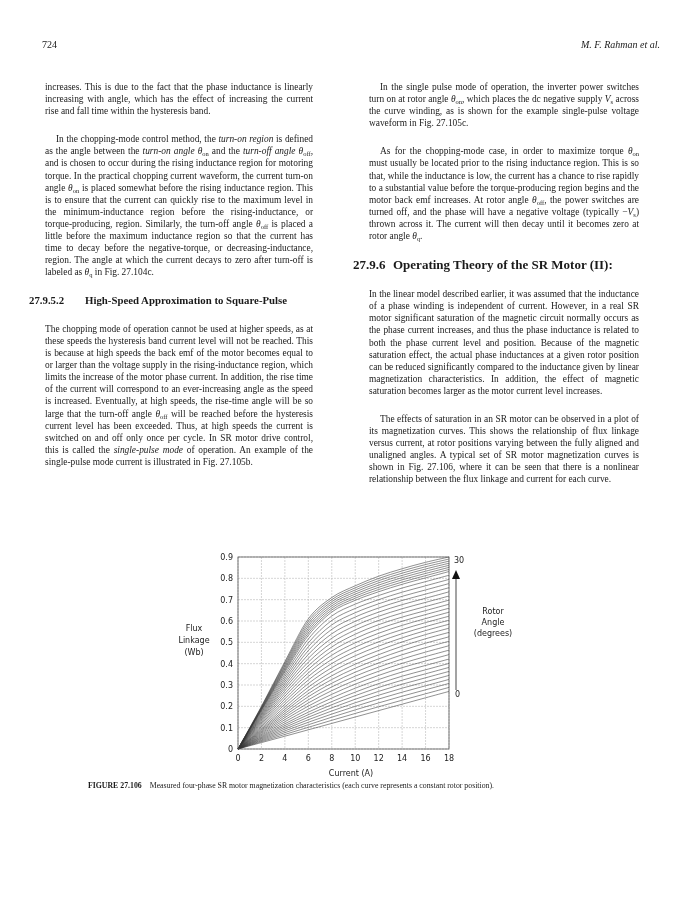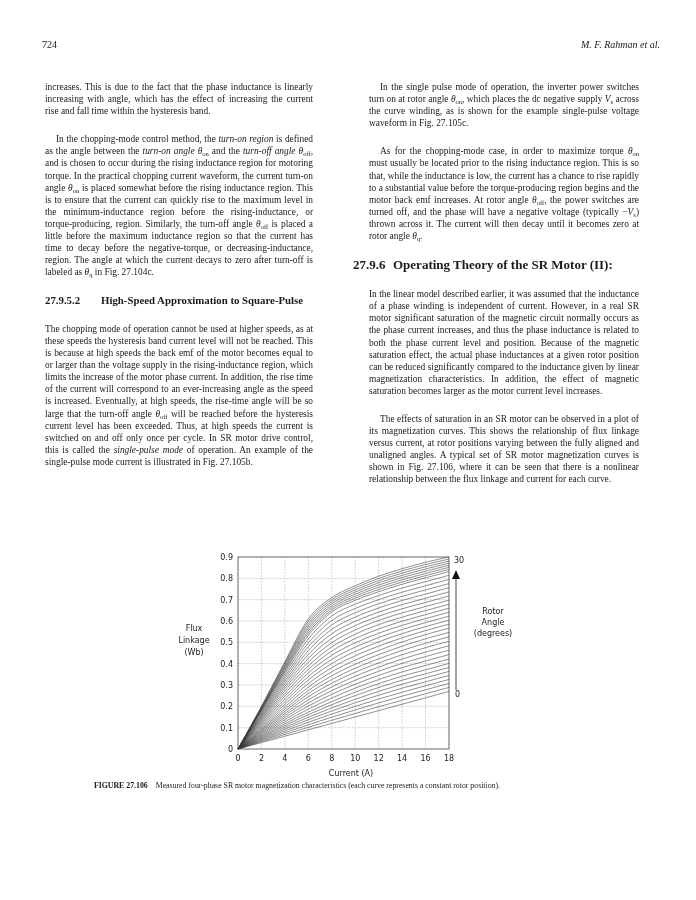--- a/index.html
+++ b/index.html
@@ -11,33 +11,33 @@
   .running-head .auth { position: absolute; right: 0; top: 0; font-style: italic; margin-left: 40px; }
   .col { position: absolute; top: 65px; width: 300px;
          font-family: "Liberation Serif", serif; font-size: 9.4px; line-height: 12.1px;
          text-align: justify; hyphens: auto; }
   .col.left { left: 29px; }
   .col.right { left: 353px; width: 302px; }
   .col p { margin: 16px; text-indent: 0; }
   .col p.ind { text-indent: 11px; }
   .col i { font-style: italic; }
   .col sub { font-size: 6.5px; vertical-align: -2px; line-height: 0; }
-  h3.sec { margin: 16px 0 4px 16px; font-family: "Liberation Serif", serif; font-weight: bold;
+  h3.sec { margin: 16px 0 4px 0; font-family: "Liberation Serif", serif; font-weight: bold;
            font-size: 10.8px; line-height: 12.5px; }
   h3.sec .num { display: inline-block; width: 56px; }
   h3.sec .t2 { display: block; padding-left: 56px; }
   h2.sec { margin: 6px 0 8px 0; font-family: "Liberation Serif", serif; font-weight: bold;
            font-size: 13px; line-height: 14px; }
   h2.sec .num { display: inline-block; width: 40px; }
   h2.sec .t2 { display: block; padding-left: 40px; }
   .figure { position: absolute; left: 0; top: 540px; width: 696px; height: 260px; }
   .figure svg { position: absolute; left: 0; top: 0; }
   .tick { font-family: "DejaVu Sans", "Liberation Sans", sans-serif; font-size: 8px; fill: #222; }
   .axlabel { font-family: "DejaVu Sans", "Liberation Sans", sans-serif; font-size: 8px; fill: #222; }
-  .caption { position: absolute; left: 94px; top: 781px; width: 560px;
+  .caption { position: absolute; left: 88px; top: 781px; width: 560px;
              font-family: "Liberation Serif", serif; font-size: 7.8px; color: #1a1a1a; }
   .caption .lbl { font-weight: bold; margin-right: 8px; }
 </style>
 </head>
 <body>
 
 <div class="running-head">
   <span class="pg">724</span>
   <span class="auth">M. F. Rahman et al.</span>
 </div>

